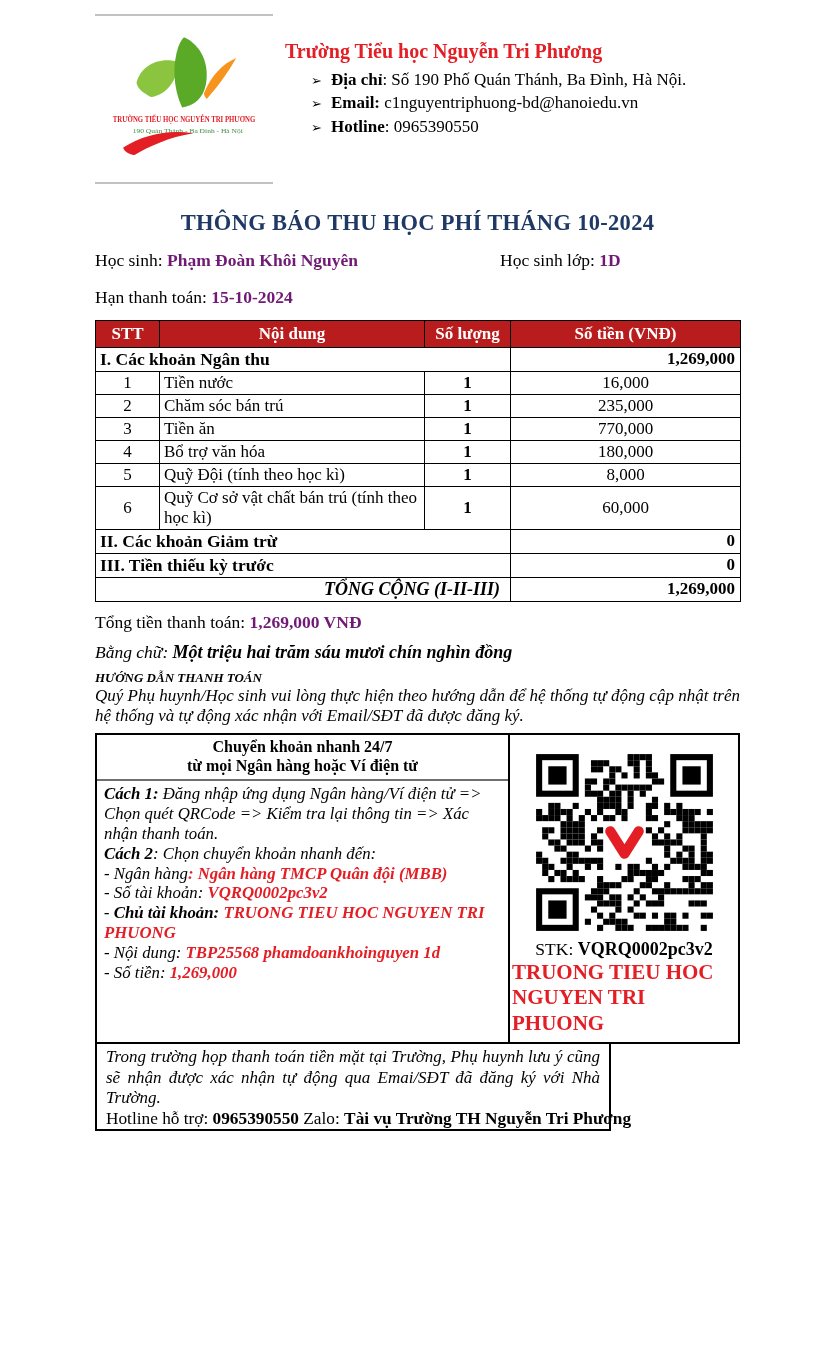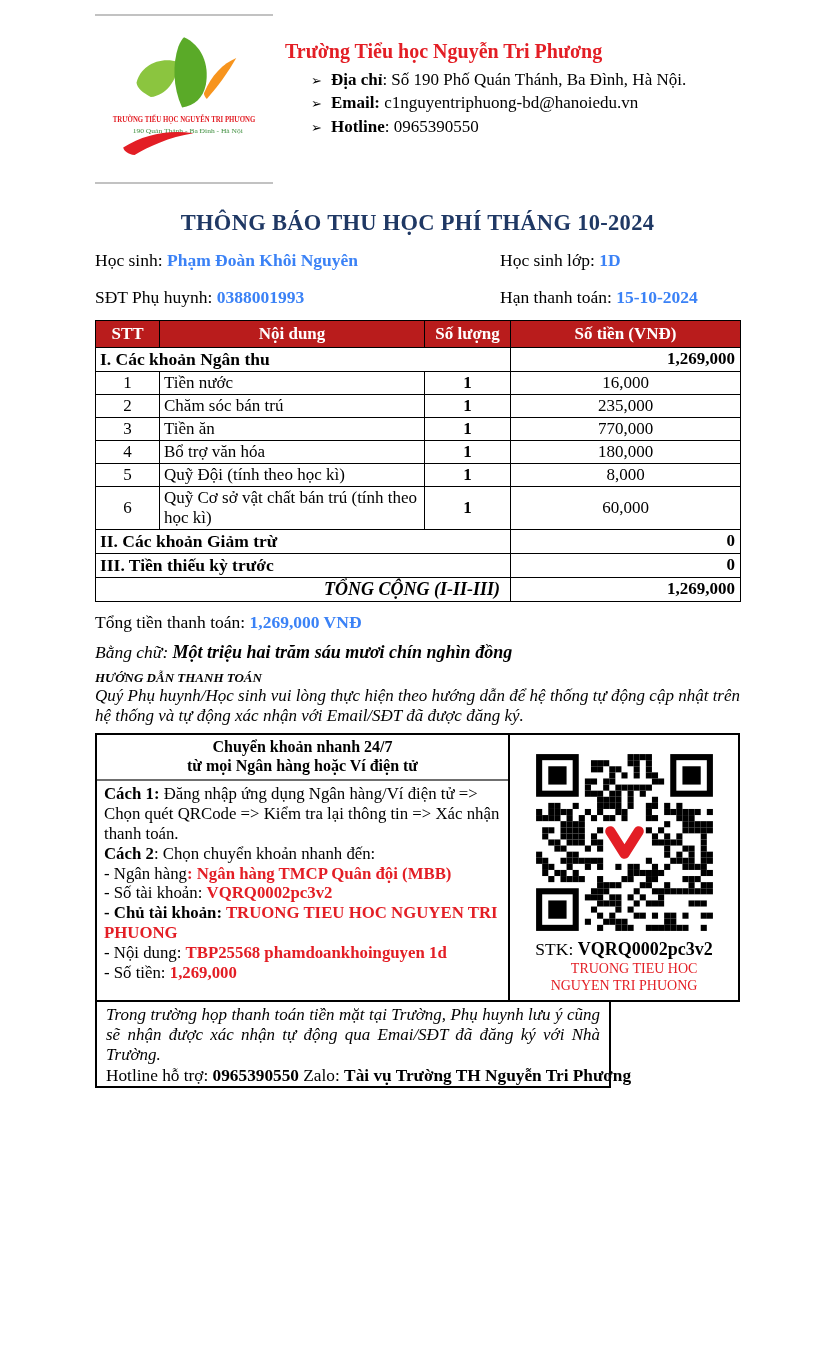--- a/index.html
+++ b/index.html
@@ -23,21 +23,21 @@
   .bullet-line{font-size:17px;margin:2px 0 2px 26px;line-height:1.25;}
   .bullet{font-family:"DejaVu Sans",sans-serif;font-size:13px;margin-right:9px;}
   .blabel{font-weight:bold;}
 
   
   .doc-title{margin-top:26px;text-align:center;font-size:22.5px;font-weight:bold;color:#1f3864;letter-spacing:.3px;}
   .student-grid{
     margin-top:14px;display:grid;grid-template-columns:405px 240px;
     row-gap:16px;font-size:17.5px;align-items:center;
   }
-  .red-bold{color:#3b82f6;font-weight:bold;}
+  .red-bold{color:#701a75;font-weight:bold;}
 
   
   table.fee{margin-top:12px;width:645px;border-collapse:collapse;font-size:17px;table-layout:fixed;}
   table.fee col.c-stt{width:64px;}
   table.fee col.c-name{width:265px;}
   table.fee col.c-qty{width:86px;}
   table.fee col.c-amt{width:230px;}
   table.fee th,table.fee td{border:1.6px solid #000;padding:1px 4px;box-sizing:border-box;}
   table.fee thead th{background:#b91c1c;color:#fff;font-weight:bold;padding:3px 2px;font-size:17px;line-height:1.15;}
   .td-c{text-align:center;}
@@ -56,28 +56,28 @@
   
   .pay-box{
     margin-top:7px;width:645px;box-sizing:border-box;border:2px solid #000;
     display:grid;grid-template-columns:413px 1fr;background:#fff;
   }
   .pay-left{border-right:2px solid #000;}
   .pay-header{
     font-weight:bold;text-align:center;font-size:16px;line-height:1.18;
     padding:3px 0 4px;border-bottom:2px solid #6f6f6f;
   }
-  .pay-body{padding:3px 7px 6px;font-size:16.8px;line-height:1.18;}
+  .pay-body{padding:3px 7px 6px;font-size:16.8px;line-height:1.18;font-style:italic;}
   .pay-body .b{font-weight:bold;}
   .pay-body .rv{color:#e31e25;font-weight:bold;margin-top:30px;}
   .pay-right{display:flex;flex-direction:column;align-items:center;padding:14px 2px 6px;}
   .qr-svg{width:187px;height:187px;display:block;}
   .stk-line{font-size:17.5px;margin-top:3px;}
   .stk-line b{font-size:18px;}
-  .qr-owner{color:#e31e25;font-weight:normal;font-size:14px;text-align:right;line-height:1.22;}
+  .qr-owner{color:#e31e25;font-weight:bold;font-size:21px;text-align:left;line-height:1.22;}
 
   
   .foot-box{
     width:516px;box-sizing:border-box;border:2px solid #000;border-top:none;
     padding:3px 9px 0;background:#fff;
   }
   .cash-note{font-style:italic;font-size:17px;line-height:1.18;text-align:justify;}
   .hotline-line{font-size:17.3px;margin-top:1px;white-space:nowrap;}
 </style>
 </head>
@@ -102,21 +102,20 @@
       <div class="bullet-line"><span class="bullet">➢</span><span class="blabel">Email:</span><span>  c1nguyentriphuong-bd@hanoiedu.vn</span></div>
       <div class="bullet-line"><span class="bullet">➢</span><span class="blabel">Hotline</span><span>: 0965390550</span></div>
     </div>
   </div>
 
   <div class="doc-title">THÔNG BÁO THU HỌC PHÍ THÁNG 10-2024</div>
 
   <div class="student-grid">
     <div><span>Học sinh: </span><span class="red-bold">Phạm Đoàn Khôi Nguyên</span></div>
     <div><span>Học sinh lớp: </span><span class="red-bold">1D</span></div>
-    <div><span>SĐT Phụ huynh: </span><span class="red-bold">0388001993</span></div>
     <div><span>Hạn thanh toán: </span><span class="red-bold">15-10-2024</span></div>
   </div>
 
   <table class="fee">
     <colgroup>
         <col class="c-stt">
         <col class="c-name">
         <col class="c-qty">
         <col class="c-amt">
       </colgroup>

